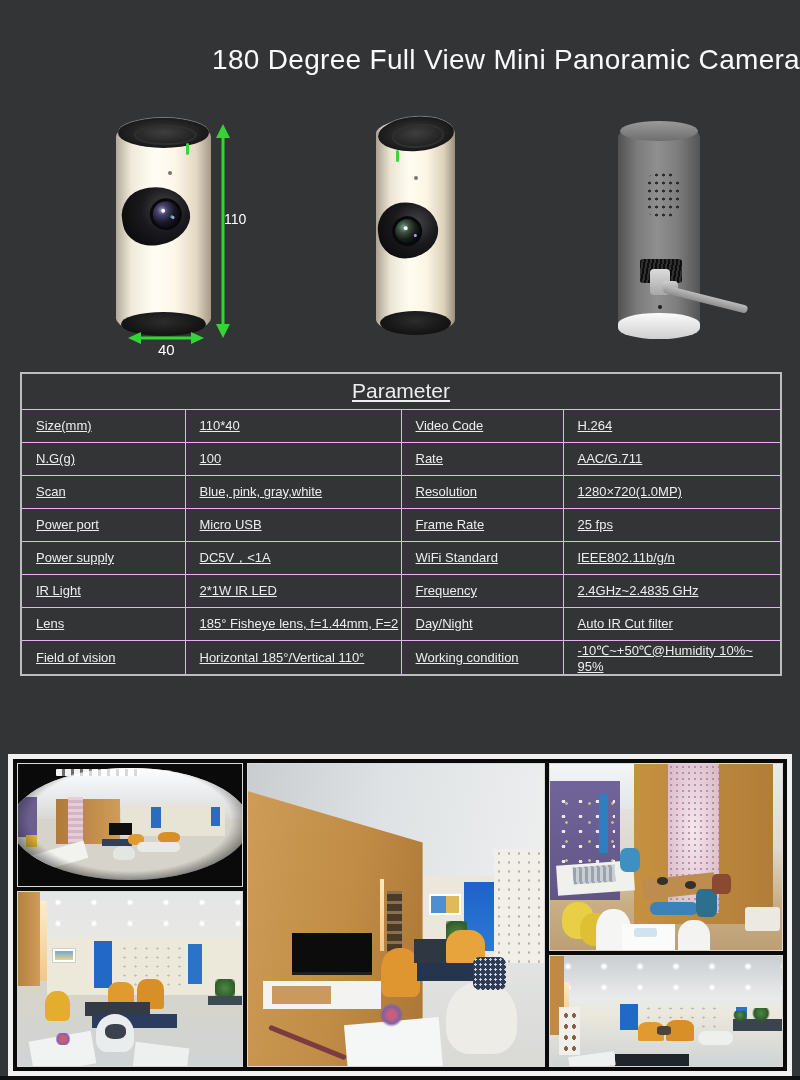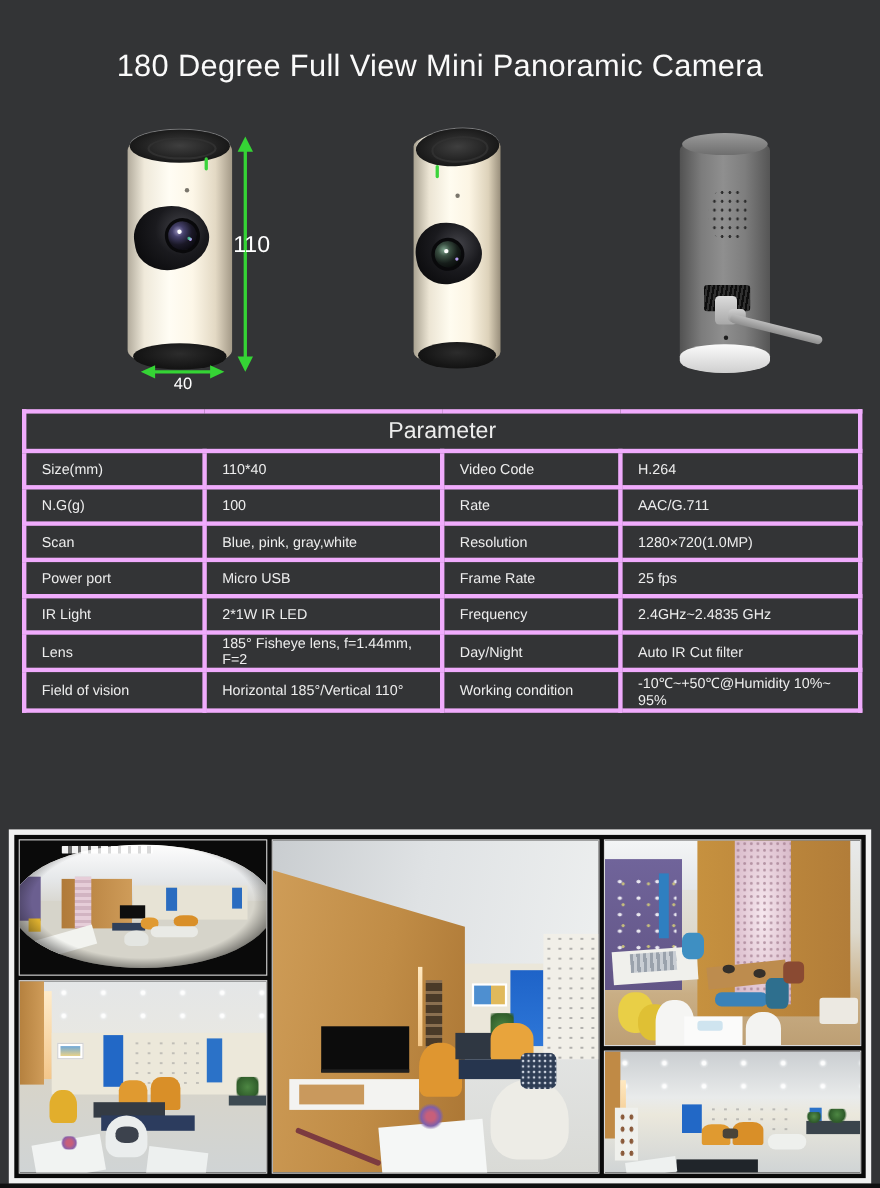--- a/index.html
+++ b/index.html
@@ -8,21 +8,21 @@
     background:#333436;
     font-family:"Liberation Sans", sans-serif;
     color:#f2f2f2;
     position:relative;
     overflow:hidden;
   }
 
   
   .page-title {
     position:absolute; top:44px; left:0; width:800px;
-    text-align:center; font-size:28px; letter-spacing:.3px; color:#fafafa;
+    text-align:right; font-size:28px; letter-spacing:.3px; color:#fafafa;
   }
 
   
   .cam { position:absolute; }
   .cyl { position:absolute; inset:0; border-radius:48px / 16px; }
   .cam1 { left:116px; top:121px; width:95px; height:213px; }
   .cam1 .cyl {
     background:linear-gradient(90deg,#b2ab9c 0%,#efe9da 16%,#fffdf4 40%,#fdf7e8 62%,#e3d9c4 84%,#a49a88 100%);
   }
   .cam-lid {
@@ -107,31 +107,31 @@
     background:linear-gradient(180deg,#cfcfcf,#9a9a9a);
   }
   .cam3-base {
     position:absolute; left:0; bottom:0; width:100%; height:26px; border-radius:40px/11px;
     background:linear-gradient(180deg,#fbfbfb,#cfcfcf);
   }
   .reset-dot { position:absolute; left:40px; top:182px; width:4px; height:4px; border-radius:50%; background:#1d1d1d; }
 
   
   .dim-label { position:absolute; color:#fff; }
-  .dim-height-label { left:212px; top:211px; font-size:21px; }
+  .dim-height-label { left:224px; top:211px; font-size:14px; }
   .dim-width-label { left:158px; top:341px; font-size:15px; }
   svg.dim { position:absolute; overflow:visible; }
 
   
   table.spec {
     position:absolute; left:20px; top:372px; width:760px;
     border-collapse:collapse; table-layout:fixed;
     border:2px solid #bdbdbd;
   }
-  table.spec th, table.spec td { border:4px solid #f0abfc; color:#ededed; font-weight:normal; }
+  table.spec th, table.spec td { border:1px solid #f0abfc; color:#ededed; font-weight:normal;text-decoration:underline; }
   table.spec th { height:36px; font-size:21px; text-align:center; }
   table.spec td { height:33px; font-size:13px; padding-left:14px; }
 
   
   .gallery {
     position:absolute; left:8px; top:754px; width:784px; height:322px;
     background:#f1f1f1; padding:5px;
   }
   .g-inner {
     width:100%; height:100%; background:#0a0a0a; padding:4px;
@@ -380,20 +380,26 @@
       <td>Resolution</td>
       <td>1280×720(1.0MP)</td>
     </tr>
     <tr>
       <td>Power port</td>
       <td>Micro USB</td>
       <td>Frame Rate</td>
       <td>25 fps</td>
     </tr>
     <tr>
+      <td>Power supply</td>
+      <td>DC5V，&lt;1A</td>
+      <td>WiFi Standard</td>
+      <td>IEEE802.11b/g/n</td>
+    </tr>
+    <tr>
       <td>IR Light</td>
       <td>2*1W IR LED</td>
       <td>Frequency</td>
       <td>2.4GHz~2.4835 GHz</td>
     </tr>
     <tr>
       <td>Lens</td>
       <td>185° Fisheye lens, f=1.44mm, F=2</td>
       <td>Day/Night</td>
       <td>Auto IR Cut filter</td>

